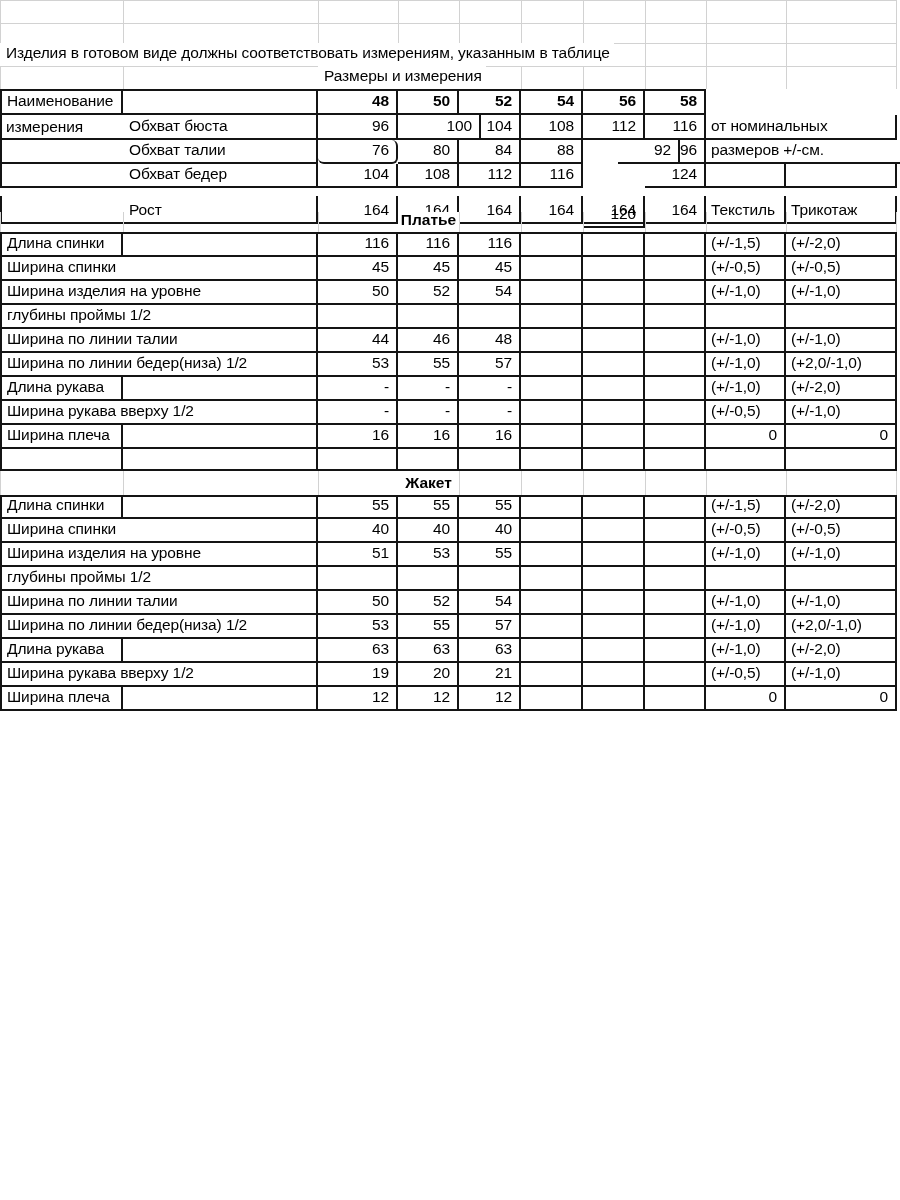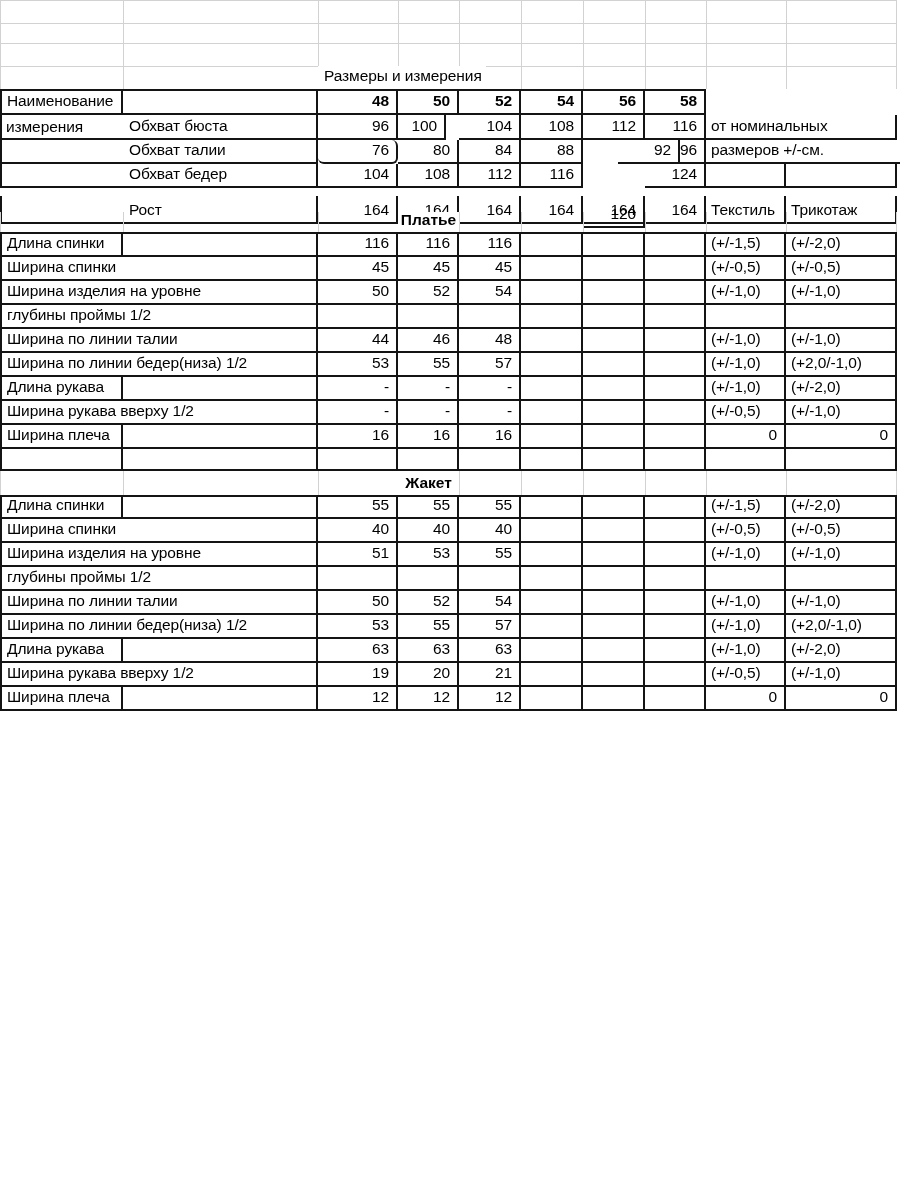--- a/index.html
+++ b/index.html
@@ -76,20 +76,21 @@
       <div class="vl" style="left: 123px; height: 23px;"></div>
       <div class="vl" style="left: 318px; height: 23px;"></div>
       <div class="vl" style="left: 398px; height: 23px;"></div>
       <div class="vl" style="left: 459px; height: 23px;"></div>
       <div class="vl" style="left: 521px; height: 23px;"></div>
       <div class="vl" style="left: 583px; height: 23px;"></div>
       <div class="vl" style="left: 645px; height: 23px;"></div>
       <div class="vl" style="left: 706px; height: 23px;"></div>
       <div class="vl" style="left: 786px; height: 23px;"></div>
       <div class="vl" style="left: 896px; height: 23px;"></div>
+      <div class="ov" style="left: 0px;">Изделия в готовом виде должны соответствовать измерениям, указанным в таблице</div>
     </div>
     <div class="row" style="top: 66px; height: 23px;">
       <div class="hl"></div>
       <div class="vl" style="left: 0px; height: 23px;"></div>
       <div class="vl" style="left: 123px; height: 23px;"></div>
       <div class="vl" style="left: 318px; height: 23px;"></div>
       <div class="vl" style="left: 398px; height: 23px;"></div>
       <div class="vl" style="left: 459px; height: 23px;"></div>
       <div class="vl" style="left: 521px; height: 23px;"></div>
       <div class="vl" style="left: 583px; height: 23px;"></div>
@@ -105,21 +106,21 @@
       <div class="bc bt ar bold" style="left: 318px; width: 80px;">48</div>
       <div class="bc bt ar bold" style="left: 398px; width: 61px;">50</div>
       <div class="bc bt ar bold" style="left: 459px; width: 62px;">52</div>
       <div class="bc bt ar bold" style="left: 521px; width: 62px;">54</div>
       <div class="bc bt ar bold" style="left: 583px; width: 62px;">56</div>
       <div class="bc bt ar bold" style="left: 645px; width: 61px;">58</div>
     </div>
     <div class="row" style="top: 115px; height: 25px;">
       <div class="bc bl" style="left: 0px; width: 318px; padding-left: 127px;">Обхват бюста</div>
       <div class="bc ar" style="left: 318px; width: 80px;">96</div>
-      <div class="bc ar" style="left: 398px; width: 48px;">100</div>
+      <div class="bc ar" style="left: 398px; width: 83px;">100</div>
       <div class="bc ar" style="left: 459px; width: 62px;">104</div>
       <div class="bc ar" style="left: 521px; width: 62px;">108</div>
       <div class="bc ar" style="left: 583px; width: 62px;">112</div>
       <div class="bc ar" style="left: 645px; width: 61px;">116</div>
       <div class="bc" style="left: 706px; width: 191px;">от номинальных</div>
       <div class="ov nobg" style="left: 0px;">измерения</div>
     </div>
     <div class="row" style="top: 140px; height: 24px;">
       <div class="bc bl" style="left: 0px; width: 318px; padding-left: 127px;">Обхват талии</div>
       <div class="bc ar" style="left: 318px; width: 80px; border-radius: 6px;">76</div>

